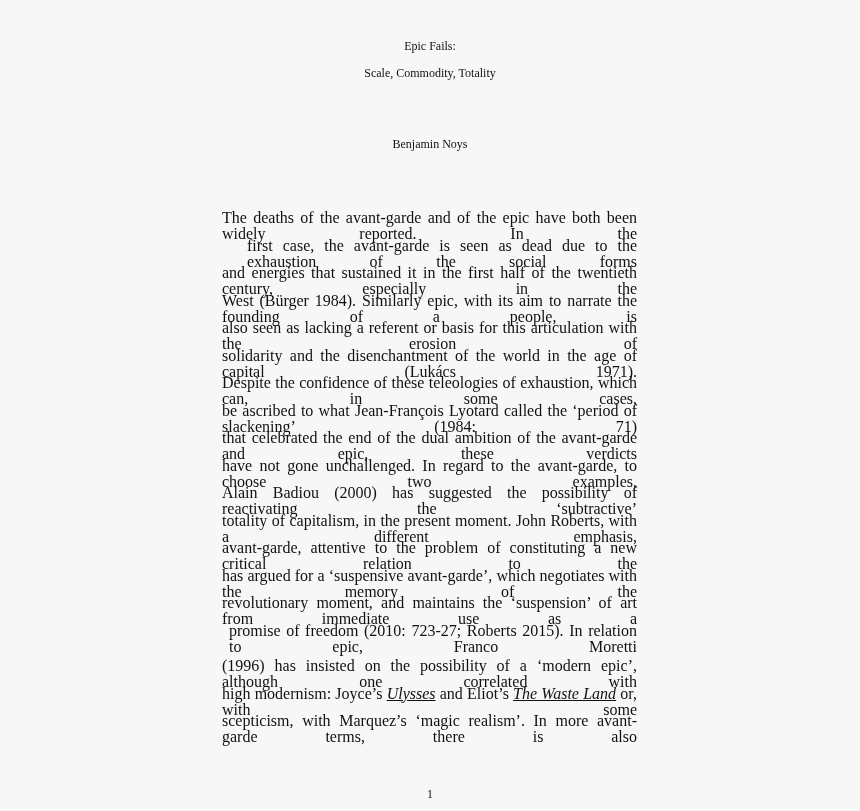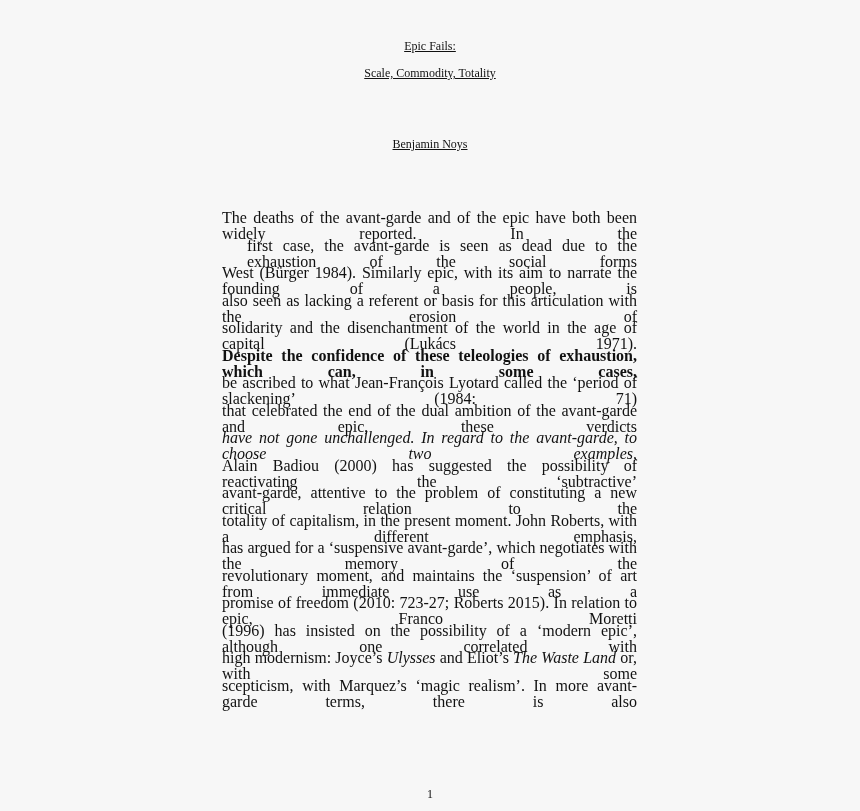--- a/index.html
+++ b/index.html
@@ -5,60 +5,61 @@
   html, body { margin: 0; padding: 0; }
   body {
     width: 860px; height: 811px; overflow: hidden;
     background: #f7f7f7;
     font-family: "Liberation Serif", "DejaVu Serif", serif;
     color: #111;
     position: relative;
   }
   .title-line {
     position: absolute; left: 0; width: 860px;
-    text-align: center; font-size: 12px; line-height: 14px; text-decoration: underline;
+    text-align: center; font-size: 12px; line-height: 14px;
   }
   .body-text {
     position: absolute; left: 222px; width: 415px; top: 210px;
     font-size: 16px;
   }
   .line {
     height: 27.5px; line-height: 16px;
     text-align: justify; text-align-last: justify;
     white-space: nowrap;
   }
-  em { font-style: italic; }
+  em { font-style: italic; text-decoration: underline; }
   .page-number {
     position: absolute; left: 0; width: 860px; top: 787px;
     text-align: center; font-size: 12px;
   }
 </style>
 </head>
 <body>
 
 <div>
   <div class="title-line" style="top:39px;">Epic Fails:</div>
   <div class="title-line" style="top:66px;">Scale, Commodity, Totality</div>
   <div class="title-line" style="top:137px;">Benjamin Noys</div>
 
   <div class="body-text">
     <div class="line" style="white-space: normal;">The deaths of the avant-garde and of the epic have both been widely reported. In the</div>
     <div class="line" style="white-space: normal; margin-left: 25px;">first case, the avant-garde is seen as dead due to the exhaustion of the social forms</div>
+    <div class="line" style="white-space: normal;">and energies that sustained it in the first half of the twentieth century, especially in the</div>
     <div class="line" style="white-space: normal;">West (Bürger 1984). Similarly epic, with its aim to narrate the founding of a people, is</div>
     <div class="line" style="white-space: normal;">also seen as lacking a referent or basis for this articulation with the erosion of</div>
     <div class="line" style="white-space: normal;">solidarity and the disenchantment of the world in the age of capital (Lukács 1971).</div>
-    <div class="line" style="white-space: normal; font-weight: bold;">Despite the confidence of these teleologies of exhaustion, which can, in some cases,</div>
+    <div class="line" style="white-space: normal;">Despite the confidence of these teleologies of exhaustion, which can, in some cases,</div>
     <div class="line" style="white-space: normal;">be ascribed to what Jean-François Lyotard called the ‘period of slackening’ (1984: 71)</div>
     <div class="line" style="white-space: normal;">that celebrated the end of the dual ambition of the avant-garde and epic, these verdicts</div>
-    <div class="line" style="white-space: normal; font-style: italic;">have not gone unchallenged. In regard to the avant-garde, to choose two examples,</div>
+    <div class="line" style="white-space: normal;">have not gone unchallenged. In regard to the avant-garde, to choose two examples,</div>
     <div class="line" style="white-space: normal;">Alain Badiou (2000) has suggested the possibility of reactivating the ‘subtractive’</div>
+    <div class="line" style="white-space: normal;">totality of capitalism, in the present moment. John Roberts, with a different emphasis,</div>
     <div class="line" style="white-space: normal;">avant-garde, attentive to the problem of constituting a new critical relation to the</div>
-    <div class="line" style="white-space: normal;">totality of capitalism, in the present moment. John Roberts, with a different emphasis,</div>
     <div class="line" style="white-space: normal;">has argued for a ‘suspensive avant-garde’, which negotiates with the memory of the</div>
     <div class="line" style="white-space: normal;">revolutionary moment, and maintains the ‘suspension’ of art from immediate use as a</div>
-    <div class="line" style="white-space: normal;">promise of freedom (2010: 723-27; Roberts 2015). In relation to epic, Franco Moretti</div>
-    <div class="line" style="white-space: normal;">(1996) has insisted on the possibility of a ‘modern epic’, although one correlated with</div>
+    <div class="line" style="white-space: normal; margin-left: 7px;">promise of freedom (2010: 723-27; Roberts 2015). In relation to epic, Franco Moretti</div>
+    <div class="line" style="white-space: normal; margin-top: 8px;">(1996) has insisted on the possibility of a ‘modern epic’, although one correlated with</div>
     <div class="line" style="white-space: normal;"><span>high modernism: Joyce’s </span><em>Ulysses</em><span> and Eliot’s </span><em>The Waste Land</em><span> or, with some</span></div>
     <div class="line" style="white-space: normal;">scepticism, with Marquez’s ‘magic realism’. In more avant-garde terms, there is also</div>
   </div>
 
   <div class="page-number">1</div>
 </div>
 
 </body></html>

